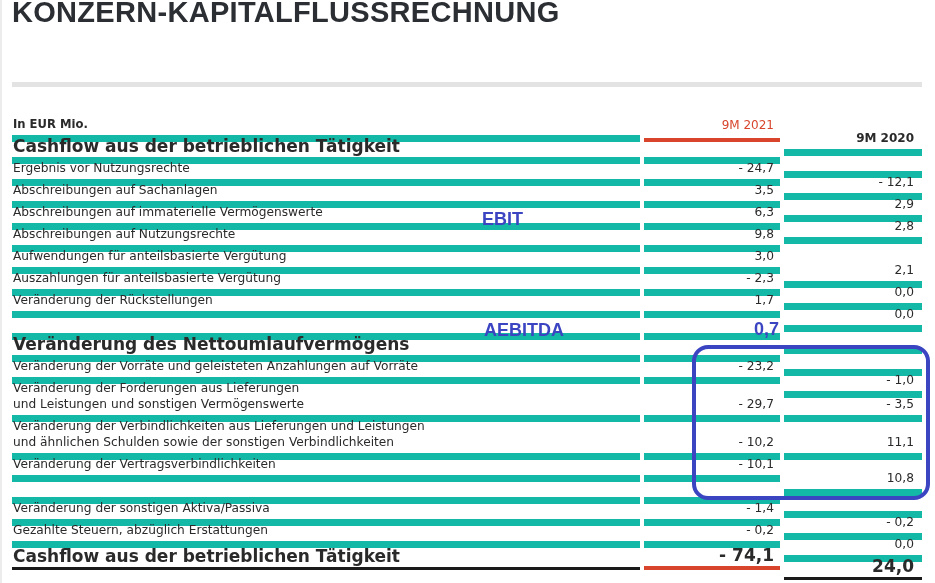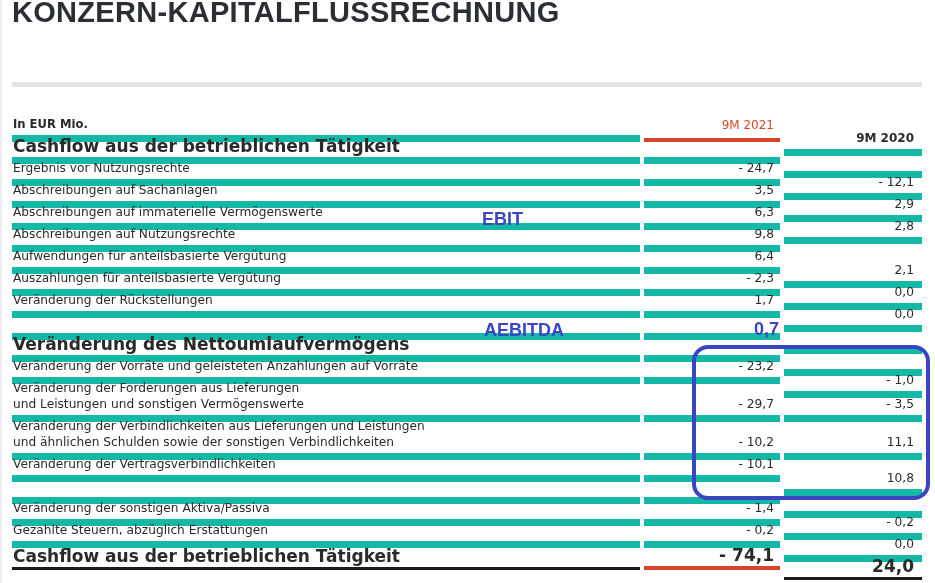--- a/index.html
+++ b/index.html
@@ -110,21 +110,21 @@
       </div>
     <div class="cell c-a">
         <span class="txt">9,8</span>
       </div>
   </div>
   <div class="row">
     <div class="cell c-label">
         <span class="txt">Aufwendungen für anteilsbasierte Vergütung</span>
       </div>
     <div class="cell c-a">
-        <span class="txt">6,4</span>
+        <span class="txt">3,0</span>
       </div>
     <div class="cell c-b">
         <span class="txt">2,1</span>
       </div>
   </div>
   <div class="row">
     <div class="cell c-label">
         <span class="txt">Auszahlungen für anteilsbasierte Vergütung</span>
       </div>
     <div class="cell c-a">

